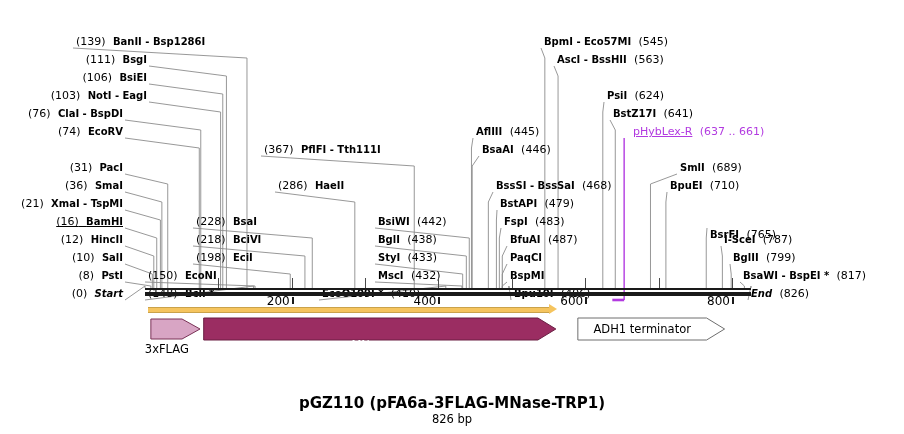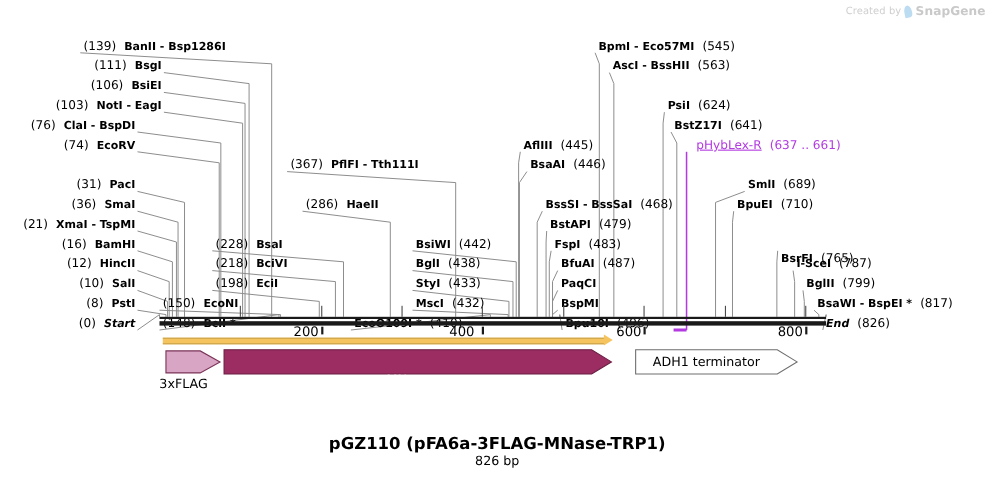--- a/index.html
+++ b/index.html
@@ -63,25 +63,20 @@
   .subtitle{
     position:absolute;width:904px;text-align:center;
     font-size:11.5px;color:#000;
   }
 </style>
 </head>
 <body>
 
 <div id="map">
 
-  <div class="watermark">
-    <span>Created by</span>
-    <span class="wm-leaf"></span>
-    <span class="wm-brand">SnapGene</span>
-  </div>
 
   <svg class="leaders" id="leaders">
       <polyline points="125,300 145,286 145,288" fill="none" stroke="#8c8c8c" stroke-width="0.9"></polyline>
       <polyline points="125,282 150.86924939467312,286 150.86924939467312,288" fill="none" stroke="#8c8c8c" stroke-width="0.9"></polyline>
       <polyline points="125,264 152.3365617433414,274 152.3365617433414,288" fill="none" stroke="#8c8c8c" stroke-width="0.9"></polyline>
       <polyline points="125,246 153.8038740920097,256 153.8038740920097,288" fill="none" stroke="#8c8c8c" stroke-width="0.9"></polyline>
       <polyline points="125,228 156.73849878934624,238 156.73849878934624,288" fill="none" stroke="#8c8c8c" stroke-width="0.9"></polyline>
       <polyline points="125,210 160.40677966101694,220 160.40677966101694,288" fill="none" stroke="#8c8c8c" stroke-width="0.9"></polyline>
       <polyline points="125,192 161.87409200968523,202 161.87409200968523,288" fill="none" stroke="#8c8c8c" stroke-width="0.9"></polyline>
       <polyline points="125,174 167.74334140435835,184 167.74334140435835,288" fill="none" stroke="#8c8c8c" stroke-width="0.9"></polyline>
@@ -125,21 +120,21 @@
       <polyline points="748,300 751,286 751,288" fill="none" stroke="#8c8c8c" stroke-width="0.9"></polyline>
       <line x1="624.1428571428571" y1="138" x2="624.1428571428571" y2="300" stroke="#b23ae0" stroke-width="1.4"></line>
       <line x1="612.3389830508474" y1="300" x2="624.1428571428571" y2="300" stroke="#b23ae0" stroke-width="2.6"></line>
     </svg>
 
   <div id="labels">
       <div class="lbl" style="top: 287px; right: 781px;"><span class="pos">(0)</span>&nbsp;&nbsp;<span class="enz ital">Start</span></div>
       <div class="lbl" style="top: 269px; right: 781px;"><span class="pos">(8)</span>&nbsp;&nbsp;<span class="enz">PstI</span></div>
       <div class="lbl" style="top: 251px; right: 781px;"><span class="pos">(10)</span>&nbsp;&nbsp;<span class="enz">SalI</span></div>
       <div class="lbl" style="top: 233px; right: 781px;"><span class="pos">(12)</span>&nbsp;&nbsp;<span class="enz">HincII</span></div>
-      <div class="lbl" style="top: 215px; right: 781px;"><span class="pos">(16)</span>&nbsp;&nbsp;<span class="enz">BamHI</span></div>
+      <div class="lbl" style="top: 215px; right: 781px; text-decoration: underline;"><span class="pos">(16)</span>&nbsp;&nbsp;<span class="enz">BamHI</span></div>
       <div class="lbl" style="top: 197px; right: 781px;"><span class="pos">(21)</span>&nbsp;&nbsp;<span class="enz">XmaI  -  TspMI</span></div>
       <div class="lbl" style="top: 179px; right: 781px;"><span class="pos">(36)</span>&nbsp;&nbsp;<span class="enz">SmaI</span></div>
       <div class="lbl" style="top: 161px; right: 781px;"><span class="pos">(31)</span>&nbsp;&nbsp;<span class="enz">PacI</span></div>
       <div class="lbl" style="top: 125px; right: 781px;"><span class="pos">(74)</span>&nbsp;&nbsp;<span class="enz">EcoRV</span></div>
       <div class="lbl" style="top: 107px; right: 781px;"><span class="pos">(76)</span>&nbsp;&nbsp;<span class="enz">ClaI  -  BspDI</span></div>
       <div class="lbl" style="top: 89px; right: 757px;"><span class="pos">(103)</span>&nbsp;&nbsp;<span class="enz">NotI  -  EagI</span></div>
       <div class="lbl" style="top: 71px; right: 757px;"><span class="pos">(106)</span>&nbsp;&nbsp;<span class="enz">BsiEI</span></div>
       <div class="lbl" style="top: 53px; right: 757px;"><span class="pos">(111)</span>&nbsp;&nbsp;<span class="enz">BsgI</span></div>
       <div class="lbl" style="top: 35px; left: 76px;"><span class="pos">(139)</span>&nbsp;&nbsp;<span class="enz">BanII  -  Bsp1286I</span></div>
       <div class="lbl" style="top: 287px; left: 148px;"><span class="pos">(148)</span>&nbsp;&nbsp;<span class="enz">BclI *</span></div>
@@ -176,21 +171,21 @@
       <div class="lbl" style="top: 287px; left: 751px;"><span class="enz ital">End</span>&nbsp;&nbsp;<span class="pos">(826)</span></div>
       <div class="lbl primer" style="left: 633px; top: 125px;"><span class="enz">pHybLex-R</span>&nbsp;&nbsp;<span class="pos">(637 .. 661)</span></div>
     </div>
 
   <div id="ruler">
       <div class="axis-line" style="left: 145px; top: 288px; width: 606px; height: 2px;"></div>
       <div class="axis-line" style="left: 145px; top: 292px; width: 606px; height: 4px;"></div>
       <div class="axis-line" style="left: 291.731px; top: 297px; width: 2px; height: 7px;"></div>
       <div class="tick-lbl" style="left: 261.731px; top: 294px; width: 28px; text-align: right;">200</div>
       <div class="axis-line" style="left: 438.462px; top: 297px; width: 2px; height: 7px;"></div>
-      <div class="tick-lbl" style="left: 408.462px; top: 294px; width: 28px; text-align: left;">400</div>
+      <div class="tick-lbl" style="left: 408.462px; top: 294px; width: 28px; text-align: right;">400</div>
       <div class="axis-line" style="left: 585.194px; top: 297px; width: 2px; height: 7px;"></div>
       <div class="tick-lbl" style="left: 555.194px; top: 294px; width: 28px; text-align: right;">600</div>
       <div class="axis-line" style="left: 731.925px; top: 297px; width: 2px; height: 7px;"></div>
       <div class="tick-lbl" style="left: 701.925px; top: 294px; width: 28px; text-align: right;">800</div>
       <div class="axis-line" style="left: 218.366px; top: 278px; width: 1px; height: 10px; background: rgb(74, 74, 74);"></div>
       <div class="axis-line" style="left: 291.731px; top: 278px; width: 1px; height: 10px; background: rgb(74, 74, 74);"></div>
       <div class="axis-line" style="left: 365.097px; top: 278px; width: 1px; height: 10px; background: rgb(74, 74, 74);"></div>
       <div class="axis-line" style="left: 438.462px; top: 278px; width: 1px; height: 10px; background: rgb(74, 74, 74);"></div>
       <div class="axis-line" style="left: 511.828px; top: 278px; width: 1px; height: 10px; background: rgb(74, 74, 74);"></div>
       <div class="axis-line" style="left: 585.194px; top: 278px; width: 1px; height: 10px; background: rgb(74, 74, 74);"></div>

